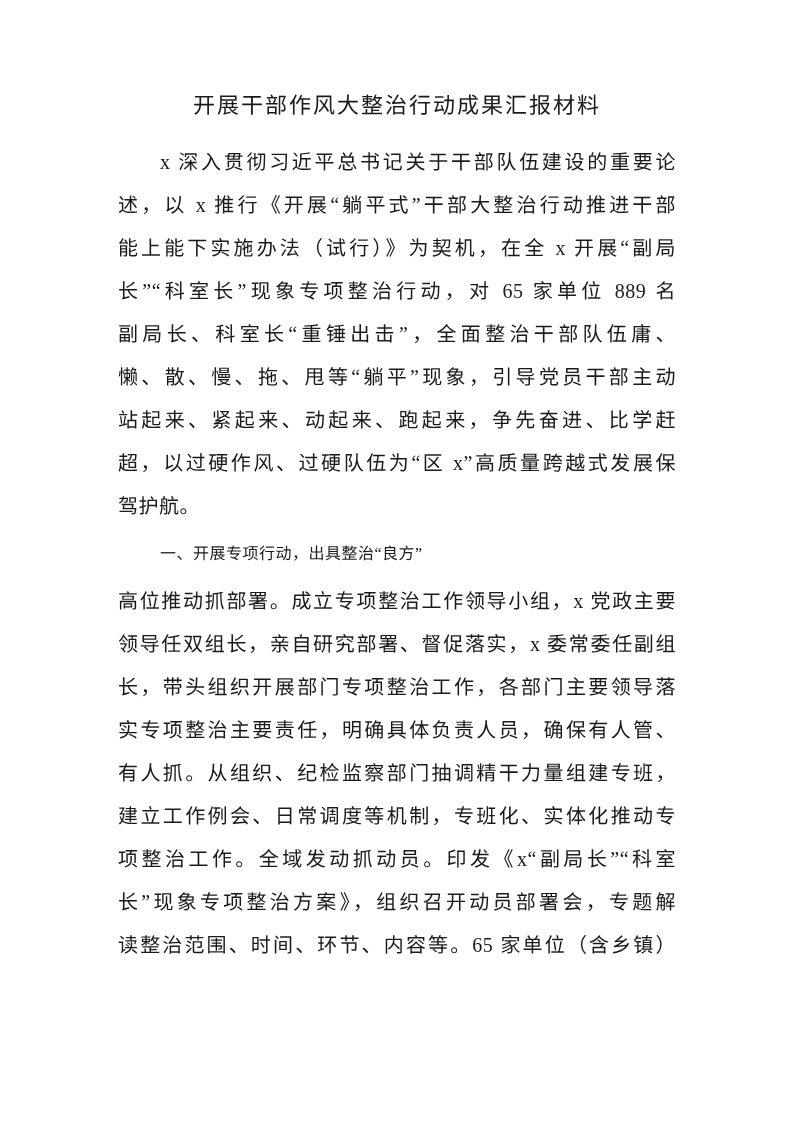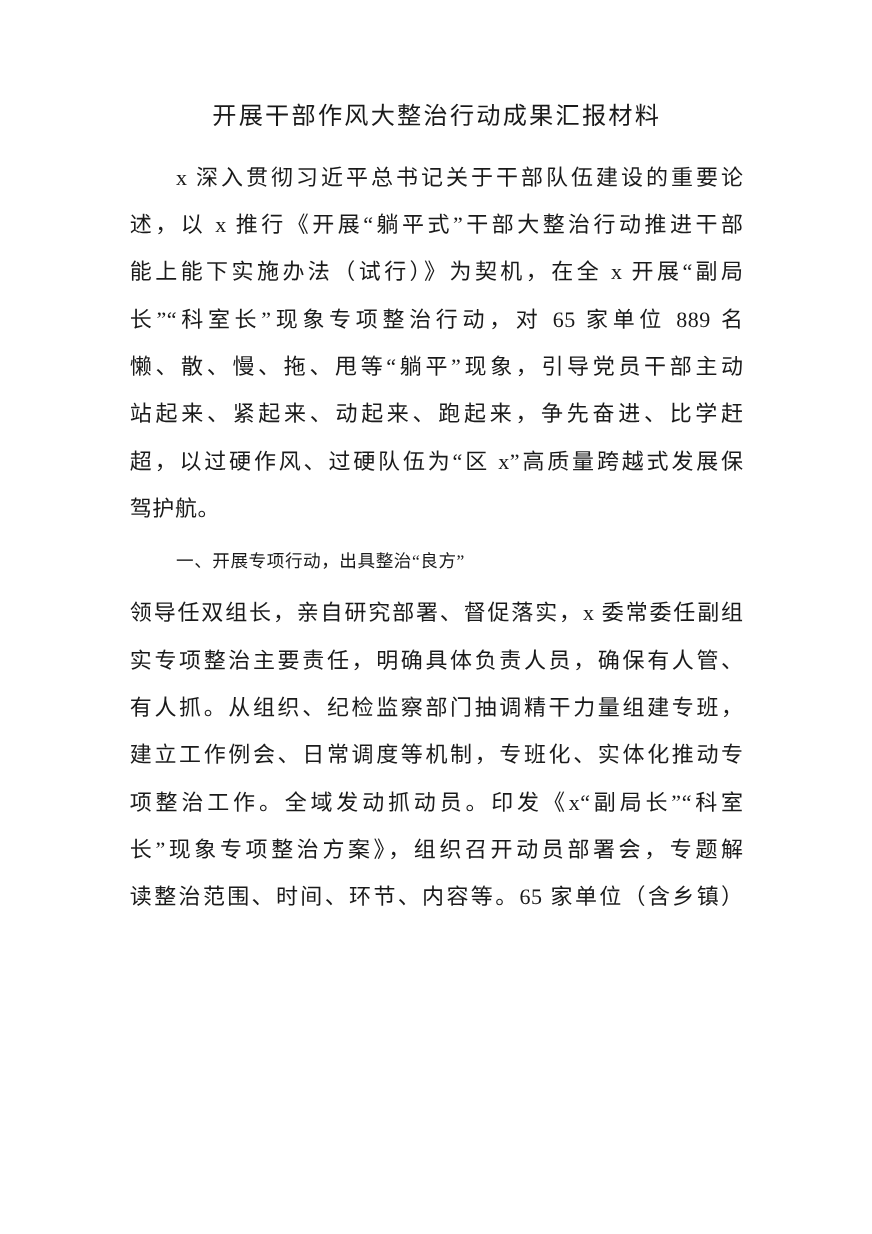--- a/index.html
+++ b/index.html
@@ -53,30 +53,33 @@
 
 <div class="page">
 
   <h1 class="title">开展干部作风大整治行动成果汇报材料</h1>
 
   <div class="para">
     <div class="line justify indent">x 深入贯彻习近平总书记关于干部队伍建设的重要论</div>
     <div class="line justify">述，以 x 推行《开展“躺平式”干部大整治行动推进干部</div>
     <div class="line justify">能上能下实施办法（试行）》为契机，在全 x 开展“副局</div>
     <div class="line justify">长”“科室长”现象专项整治行动，对 65 家单位 889 名</div>
+    <div class="line justify">副局长、科室长“重锤出击”，全面整治干部队伍庸、</div>
     <div class="line justify">懒、散、慢、拖、甩等“躺平”现象，引导党员干部主动</div>
     <div class="line justify">站起来、紧起来、动起来、跑起来，争先奋进、比学赶</div>
     <div class="line justify">超，以过硬作风、过硬队伍为“区 x”高质量跨越式发展保</div>
     <div class="line">驾护航。</div>
   </div>
 
   <div class="heading">一、开展专项行动，出具整治“良方”</div>
 
   <div class="para">
+    <div class="line justify">高位推动抓部署。成立专项整治工作领导小组，x 党政主要</div>
     <div class="line justify">领导任双组长，亲自研究部署、督促落实，x 委常委任副组</div>
+    <div class="line justify">长，带头组织开展部门专项整治工作，各部门主要领导落</div>
     <div class="line justify">实专项整治主要责任，明确具体负责人员，确保有人管、</div>
     <div class="line justify">有人抓。从组织、纪检监察部门抽调精干力量组建专班，</div>
     <div class="line justify">建立工作例会、日常调度等机制，专班化、实体化推动专</div>
     <div class="line justify">项整治工作。全域发动抓动员。印发《x“副局长”“科室</div>
     <div class="line justify">长”现象专项整治方案》，组织召开动员部署会，专题解</div>
     <div class="line justify">读整治范围、时间、环节、内容等。65 家单位（含乡镇）</div>
   </div>
 
 </div>
 

